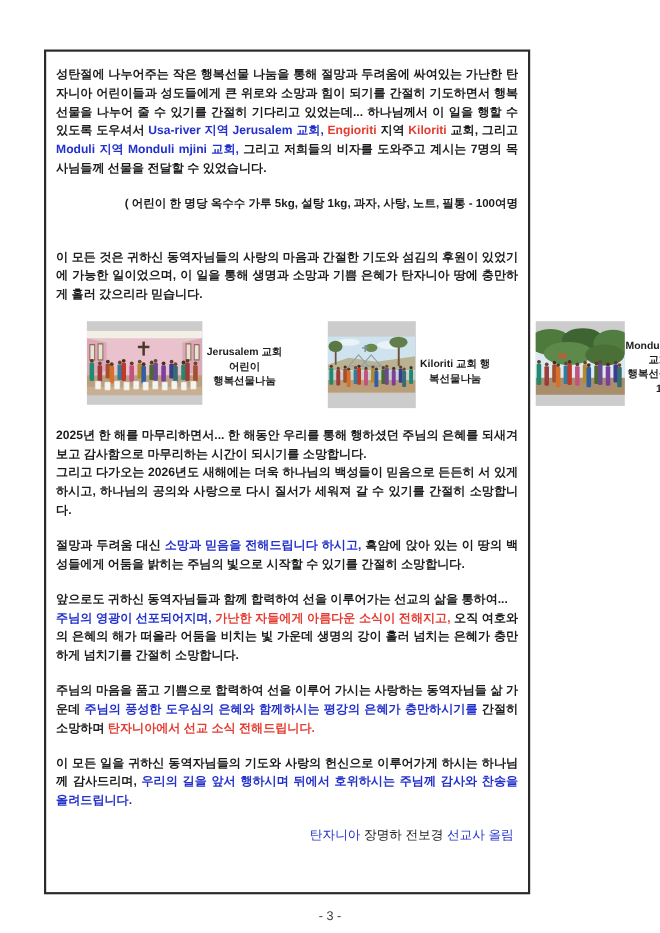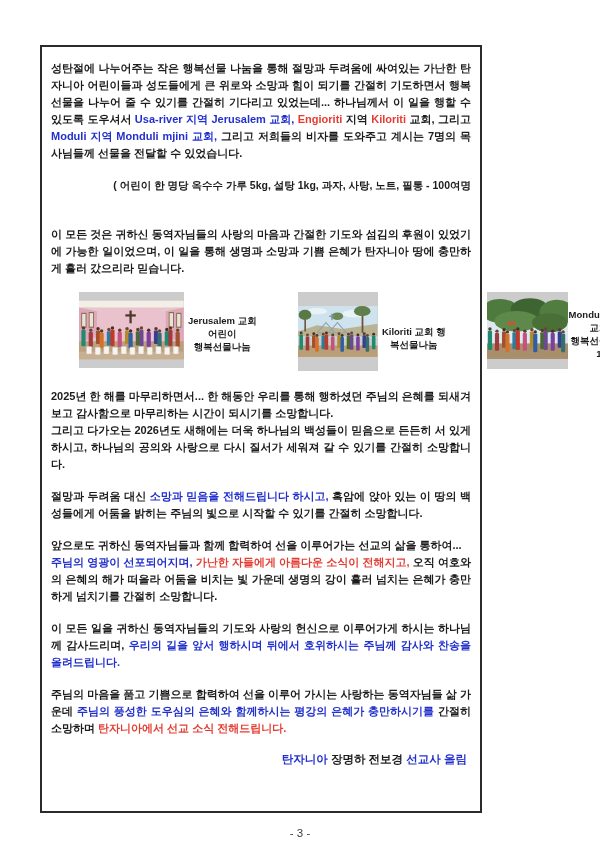--- a/index.html
+++ b/index.html
@@ -62,21 +62,21 @@
   .cap-single{padding-top:6px;}
   .greeting{
     text-align:center;
     font-size:12px;
     font-weight:bold;
     margin:17px 0 24px 0;
   }
   .signature{
     text-align:right;
     font-size:11.5px;
-    font-weight:bold;
+    font-weight:normal;
     margin:14px 4px 0 0;
   }
   .page-footer{
     position:absolute;
     left:0;bottom:9px;
     width:100%;
     text-align:center;
     font-size:11.5px;
     color:#3a3a3a;
   }
@@ -361,22 +361,22 @@
             <div>행복선물나눔 2</div>
           </figcaption>
       </figure>
 
     </div>
 
     <div id="paras-bottom">
         <p class="para"><span class="c-text">2025년 한 해를 마무리하면서... 한 해동안 우리를 통해 행하셨던 주님의 은혜를 되새겨보고 감사함으로 마무리하는 시간이 되시기를 소망합니다.</span><br><span class="c-text">그리고 다가오는 2026년도 새해에는 더욱 하나님의 백성들이 믿음으로 든든히 서 있게 하시고, 하나님의 공의와 사랑으로 다시 질서가 세워져 갈 수 있기를 간절히 소망합니다.</span></p>
         <p class="para"><span class="c-text">절망과 두려움 대신 </span><span class="c-blue">소망과 믿음을 전해드립니다 하시고,</span><span class="c-text"> 흑암에 앉아 있는 이 땅의 백성들에게 어둠을 밝히는 주님의 빛으로 시작할 수 있기를 간절히 소망합니다.</span></p>
         <p class="para"><span class="c-text">앞으로도 귀하신 동역자님들과 함께 합력하여 선을 이루어가는 선교의 삶을 통하여...</span><br><span class="c-blue">주님의 영광이 선포되어지며,</span><span class="c-text"> </span><span class="c-red">가난한 자들에게 아름다운 소식이 전해지고,</span><span class="c-text"> 오직 여호와의 은혜의 해가 떠올라 어둠을 비치는 빛 가운데 생명의 강이 흘러 넘치는 은혜가 충만하게 넘치기를 간절히 소망합니다.</span></p>
+        <p class="para"><span class="c-text">주님의 마음을 품고 기쁨으로 합력하여 선을 이루어 가시는 사랑하는 동역자님들 삶 가운데 </span><span class="c-blue">주님의 풍성한 도우심의 은혜와 함께하시는 평강의 은혜가 충만하시기를</span><span class="c-text"> 간절히 소망하며 </span><span class="c-red">탄자니아에서 선교 소식 전해드립니다.</span></p>
         <p class="para"><span class="c-text">이 모든 일을 귀하신 동역자님들의 기도와 사랑의 헌신으로 이루어가게 하시는 하나님께 감사드리며, </span><span class="c-blue">우리의 길을 앞서 행하시며 뒤에서 호위하시는 주님께 감사와 찬송을 올려드립니다.</span></p>
-        <p class="para"><span class="c-text">주님의 마음을 품고 기쁨으로 합력하여 선을 이루어 가시는 사랑하는 동역자님들 삶 가운데 </span><span class="c-blue">주님의 풍성한 도우심의 은혜와 함께하시는 평강의 은혜가 충만하시기를</span><span class="c-text"> 간절히 소망하며 </span><span class="c-red">탄자니아에서 선교 소식 전해드립니다.</span></p>
       </div>
 
 
     <div class="signature">
       <span class="c-blue">탄자니아</span><span class="c-text"> 장명하 전보경 </span><span class="c-blue">선교사 올림</span>
     </div>
 
   </div>
 
   <div class="page-footer">- 3 -</div>

